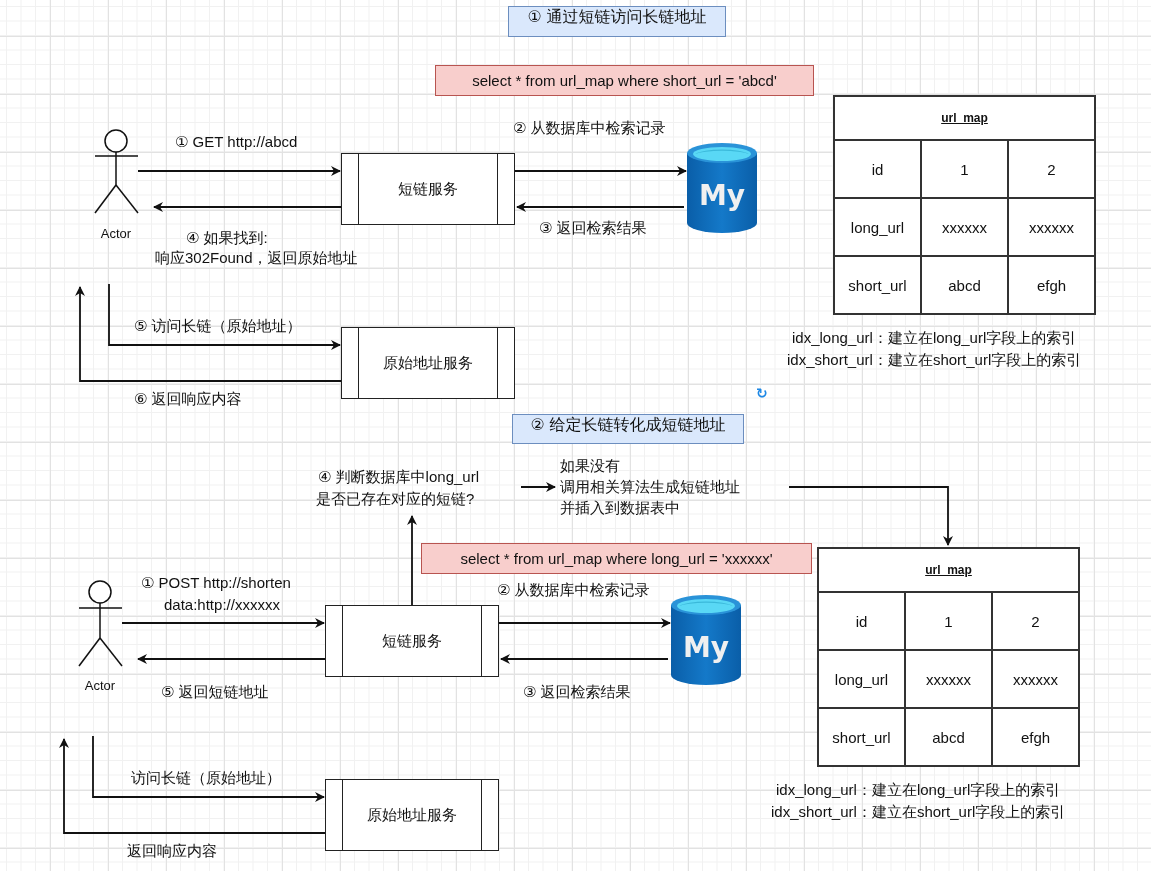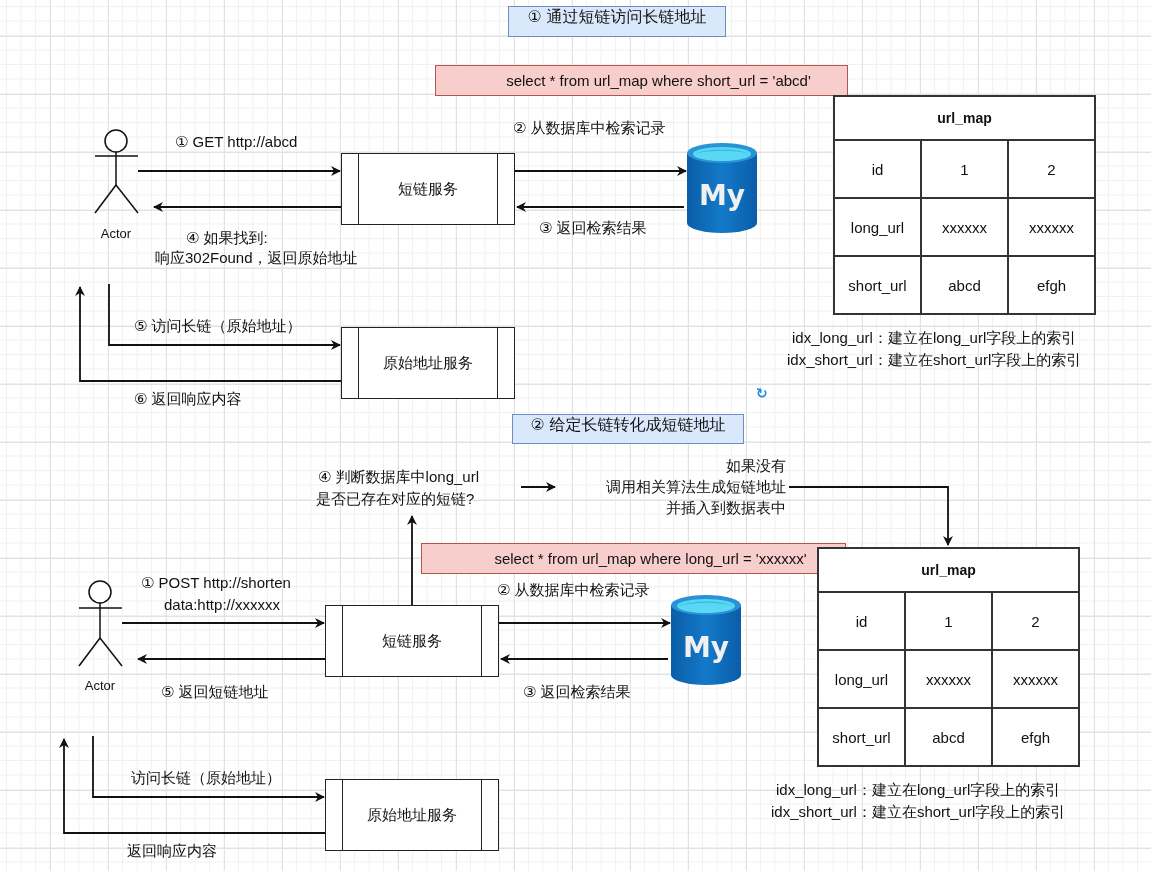--- a/index.html
+++ b/index.html
@@ -11,46 +11,46 @@
       linear-gradient(to bottom, #e2e2e2 1px, transparent 1px),
       linear-gradient(to right, #f1f1f1 1px, transparent 1px),
       linear-gradient(to bottom, #f1f1f1 1px, transparent 1px);
     background-size: 58px 58px, 58px 58px, 14.5px 14.5px, 14.5px 14.5px;
     background-position: 50px 36px, 50px 36px, 6px 6px, 6px 6px;
     font-family: "Liberation Sans", "DejaVu Sans", sans-serif;
     color: #111;
   }
   svg.wires { position: absolute; left: 0; top: 0; width: 1151px; height: 871px; }
   .lbl { position: absolute; font-size: 15px; white-space: nowrap; line-height: 20px; color: #111; }
-  .center { text-align: right; }
+  .center { text-align: left; }
   .title-box {
     position: absolute; background: #dae8fc; border: 1px solid #6c8ebf;
     font-size: 16px; display: flex; align-items: flex-start; justify-content: center; color: #111;
   }
   .sql-box {
     position: absolute; background: #f8cecc; border: 1px solid #b85450;
-    font-size: 15px; display: flex; align-items: center; justify-content: center; color: #111; padding-left: 34px;
+    font-size: 15px; display: flex; align-items: center; justify-content: center; color: #111;
   }
   .proc {
     position: absolute; background: #fff; border: 1.5px solid #222; box-sizing: border-box;
     display: flex; align-items: center; justify-content: center; font-size: 15px;
   }
   .proc::before, .proc::after {
     content: ""; position: absolute; top: 0; bottom: 0; width: 0; border-left: 1.5px solid #222;
   }
   .proc::before { left: 16px; }
   .proc::after { right: 16px; }
   table.umap {
     position: absolute; border-collapse: collapse; background: #fff;
     font-size: 15px; table-layout: fixed;
   }
   table.umap td, table.umap th {
     border: 2px solid #333; text-align: center; padding: 0;
   }
-  table.umap th { font-weight: bold; font-size: 14px; }
+  table.umap th { font-weight: bold; font-size: 12px; text-decoration: underline; }
   .actor-label { position: absolute; font-size: 13px; width: 60px; text-align: center; }
   .refresh { position: absolute; color: #1e88e5; font-size: 14px; font-weight: bold; }
 </style>
 </head>
 <body>
 
 <svg class="wires" xmlns="http://www.w3.org/2000/svg">
   <defs>
     <marker id="ah" viewBox="0 0 10 10" refX="9" refY="5" markerWidth="10" markerHeight="10" orient="auto-start-reverse" markerUnits="userSpaceOnUse">
       <path d="M0,0 L10,5 L0,10 L3,5 z" fill="#111"></path>

